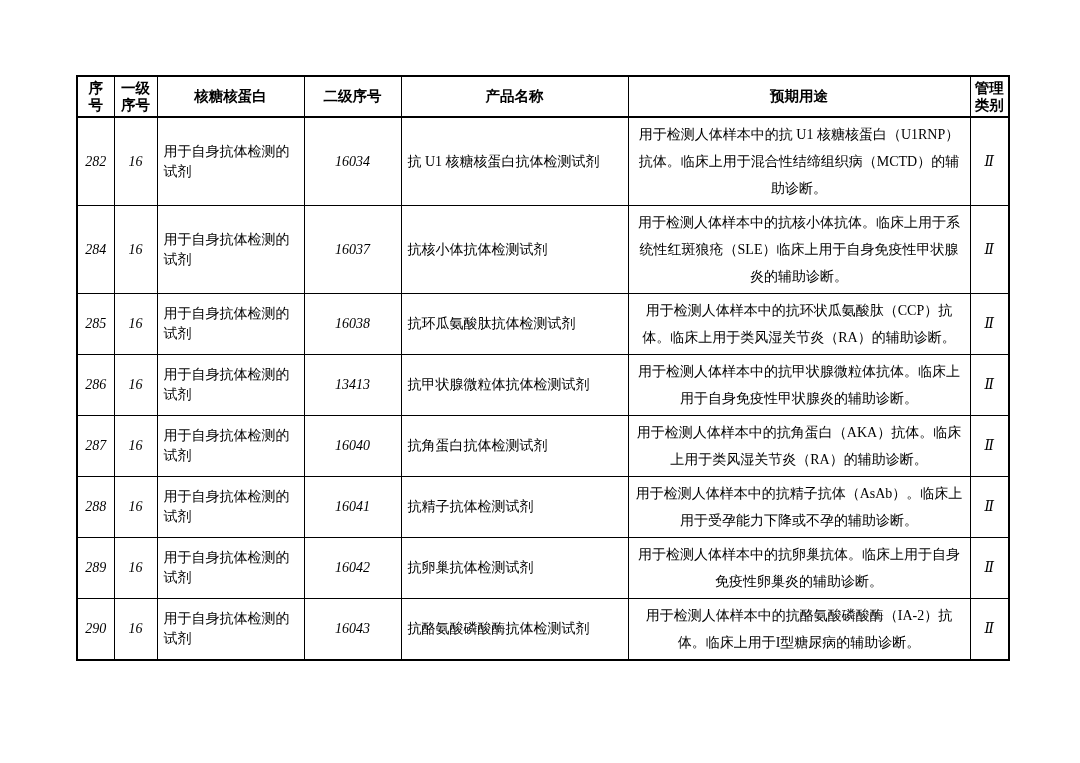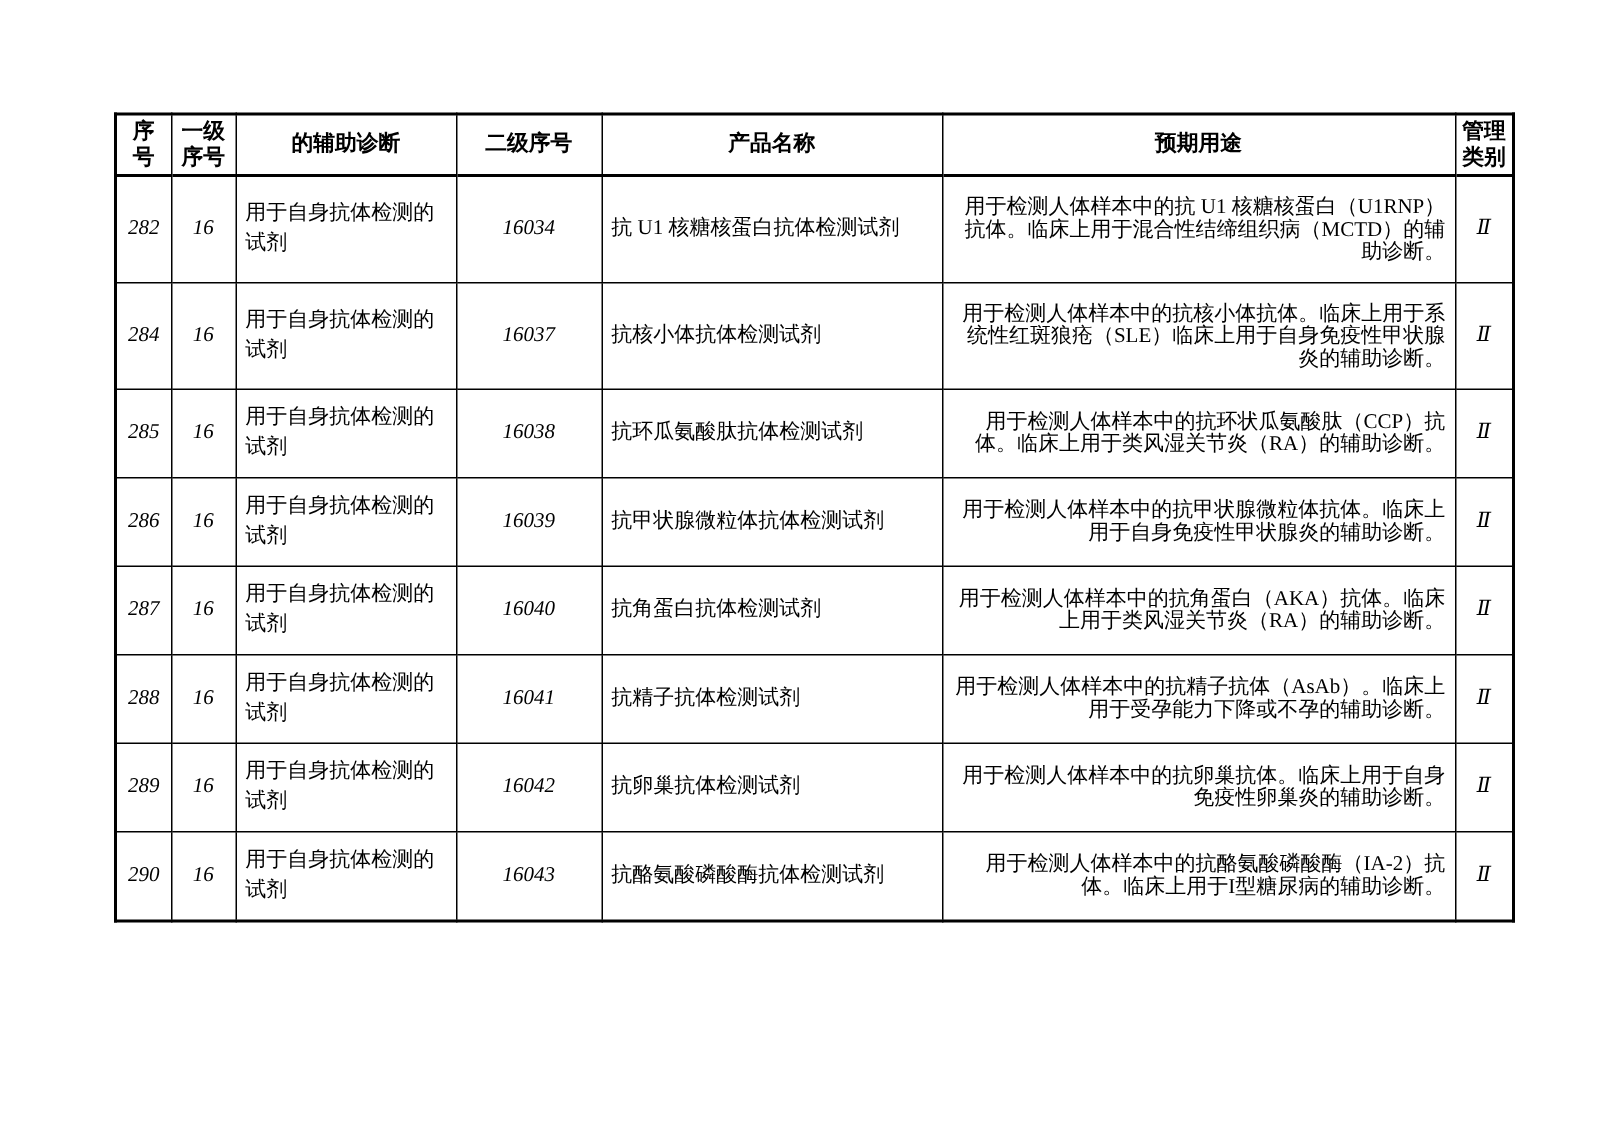--- a/index.html
+++ b/index.html
@@ -31,21 +31,21 @@
     text-align:center;
     white-space:pre-line;
     border-bottom:2px solid #000;
     padding:1px 2px;
   }
   table.catalog td{font-size:14px;}
   tr.r td{height:52px;}
   tr.r-tall td{height:64px;}
   td.c{text-align:center;padding:2px 2px;line-height:18px;font-style:italic;}
   td.l{text-align:left;padding:3px 6px;line-height:20px;}
-  td.use{text-align:right;padding:3px 6px;line-height:15px;margin-top:20px;}
+  td.use{text-align:center;padding:3px 6px;line-height:27px;margin-top:20px;}
 </style>
 </head>
 <body>
 
 <div class="page">
   <table class="catalog">
     <colgroup>
       <col style="width:37px">
         <col style="width:43px">
         <col style="width:147px">
@@ -53,21 +53,21 @@
         <col style="width:227px">
         <col style="width:342px">
       <col style="width:39px">
     </colgroup>
     <thead>
       <tr>
         <th>序
 号</th>
         <th>一级
 序号</th>
-        <th>的辅助诊断</th>
+        <th>核糖核蛋白</th>
         <th>二级序号</th>
         <th>产品名称</th>
         <th>预期用途</th>
         <th>管理
 类别</th>
       </tr>
     </thead>
     <tbody>
       <tr class="r-tall">
         <td class="c">282</td>
@@ -93,21 +93,21 @@
         <td class="l">用于自身抗体检测的试剂</td>
         <td class="c">16038</td>
         <td class="l">抗环瓜氨酸肽抗体检测试剂</td>
         <td class="use">用于检测人体样本中的抗环状瓜氨酸肽（CCP）抗体。临床上用于类风湿关节炎（RA）的辅助诊断。</td>
         <td class="c">Ⅱ</td>
       </tr>
       <tr class="r">
         <td class="c">286</td>
         <td class="c">16</td>
         <td class="l">用于自身抗体检测的试剂</td>
-        <td class="c">16039</td>
+        <td class="c">13413</td>
         <td class="l">抗甲状腺微粒体抗体检测试剂</td>
         <td class="use">用于检测人体样本中的抗甲状腺微粒体抗体。临床上用于自身免疫性甲状腺炎的辅助诊断。</td>
         <td class="c">Ⅱ</td>
       </tr>
       <tr class="r">
         <td class="c">287</td>
         <td class="c">16</td>
         <td class="l">用于自身抗体检测的试剂</td>
         <td class="c">16040</td>
         <td class="l">抗角蛋白抗体检测试剂</td>

